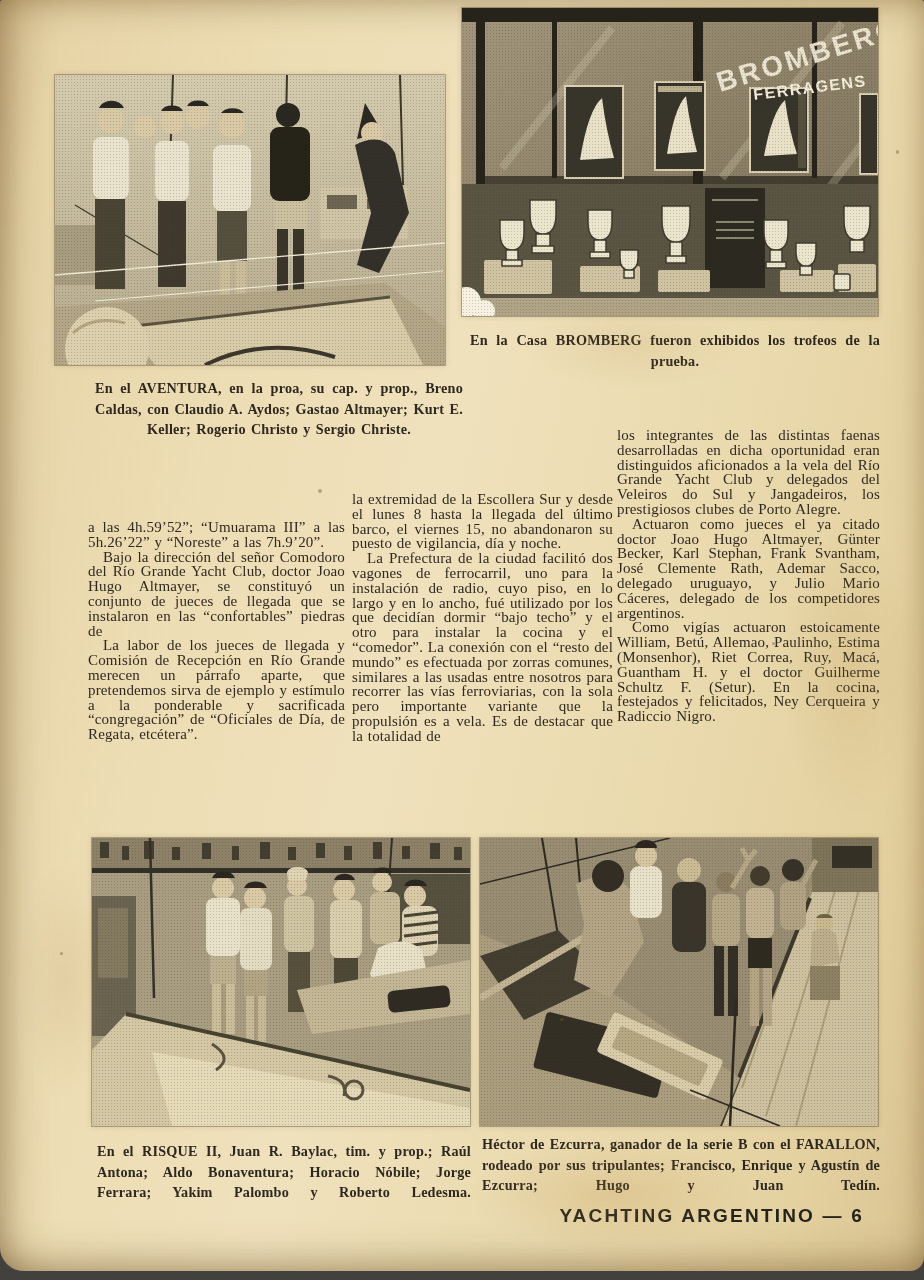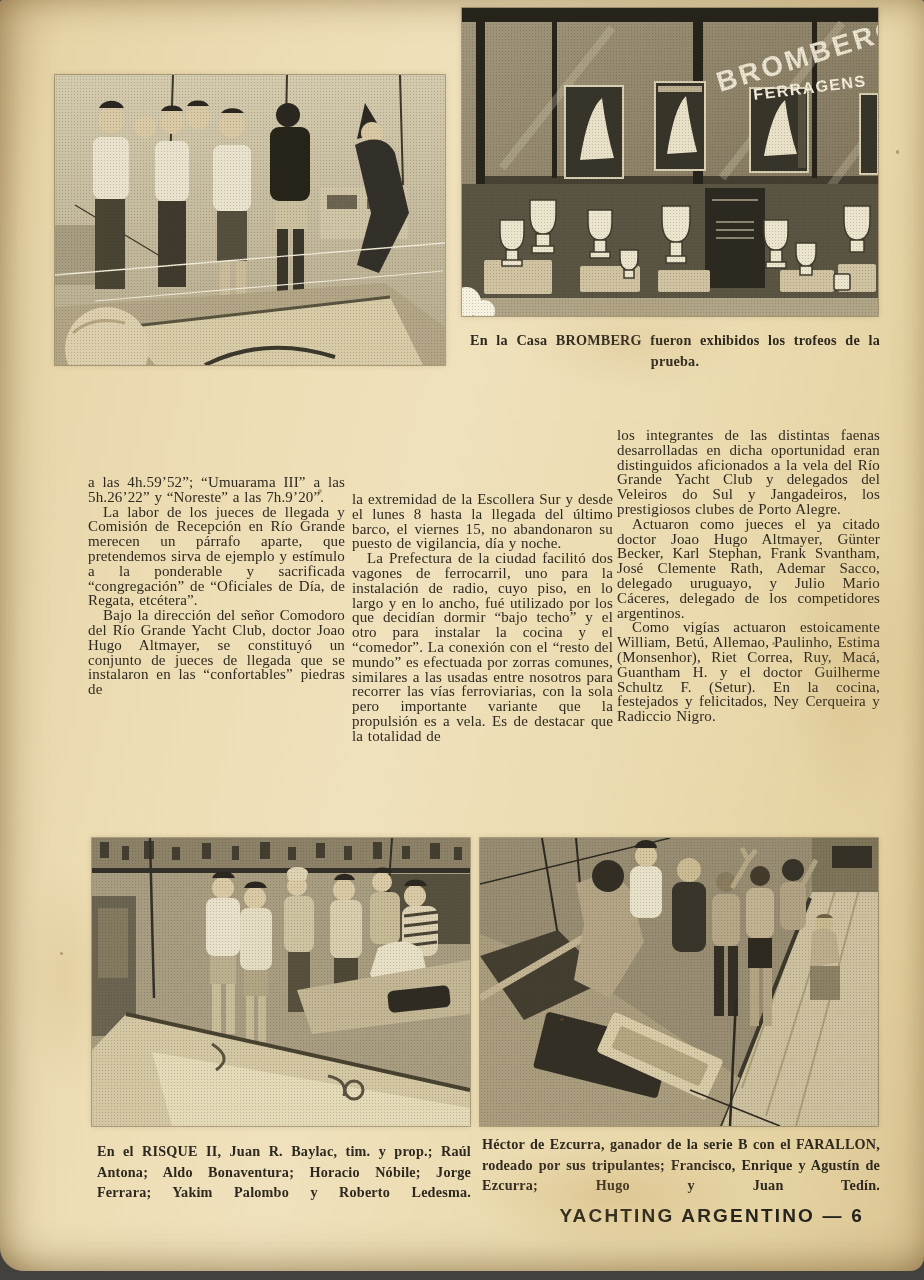--- a/index.html
+++ b/index.html
@@ -206,25 +206,26 @@
       <rect x="0" y="290" width="416" height="18" fill="#b0a486"></rect>
       <g fill="#f6f1e1">
         <circle cx="4" cy="294" r="15"></circle>
           <circle cx="22" cy="303" r="11"></circle>
       </g>
     </svg>
   </div>
 
   <p class="caption" style="left:470px;top:330px;width:410px;">En la Casa BROMBERG fueron exhibidos los trofeos de la prueba.</p>
 
-
-  <div class="col" style="left:88px;top:475px;width:257px;">
+  <p class="caption" style="left:95px;top:378px;width:368px;">En el AVENTURA, en la proa, su cap. y prop., Breno Caldas, con Claudio A. Aydos; Gastao Altmayer; Kurt E. Keller; Rogerio Christo y Sergio Christe.</p>
+
+  <div class="col" style="left:88px;top:520px;width:257px;">
     <p>a las 4h.59’52”; “Umuarama III” a las 5h.26’22” y “Noreste” a las 7h.9’20”.</p>
+    <p class="ind">Bajo la dirección del señor Comodoro del Río Grande Yacht Club, doctor Joao Hugo Altmayer, se constituyó un conjunto de jueces de llegada que se instalaron en las “confortables” piedras de</p>
     <p class="ind">La labor de los jueces de llegada y Comisión de Recepción en Río Grande merecen un párrafo aparte, que pretendemos sirva de ejemplo y estímulo a la ponderable y sacrificada “congregación” de “Oficiales de Día, de Regata, etcétera”.</p>
-    <p class="ind">Bajo la dirección del señor Comodoro del Río Grande Yacht Club, doctor Joao Hugo Altmayer, se constituyó un conjunto de jueces de llegada que se instalaron en las “confortables” piedras de</p>
   </div>
 
   <div class="col" style="left:352px;top:492px;width:261px;">
     <p>la extremidad de la Escollera Sur y desde el lunes 8 hasta la llegada del último barco, el viernes 15, no abandonaron su puesto de vigilancia, día y noche.</p>
     <p class="ind">La Prefectura de la ciudad facilitó dos vagones de ferrocarril, uno para la instalación de radio, cuyo piso, en lo largo y en lo ancho, fué utilizado por los que decidían dormir “bajo techo” y el otro para instalar la cocina y el “comedor”. La conexión con el “resto del mundo” es efectuada por zorras comunes, similares a las usadas entre nosotros para recorrer las vías ferroviarias, con la sola pero importante variante que la propulsión es a vela. Es de destacar que la totalidad de</p>
   </div>
 
   <div class="col" style="left:617px;top:428px;width:263px;">
     <p>los integrantes de las distintas faenas desarrolladas en dicha oportunidad eran distinguidos aficionados a la vela del Río Grande Yacht Club y delegados del Veleiros do Sul y Jangadeiros, los prestigiosos clubes de Porto Alegre.</p>
     <p class="ind">Actuaron como jueces el ya citado doctor Joao Hugo Altmayer, Günter Becker, Karl Stephan, Frank Svantham, José Clemente Rath, Ademar Sacco, delegado uruguayo, y Julio Mario Cáceres, delegado de los competidores argentinos.</p>

